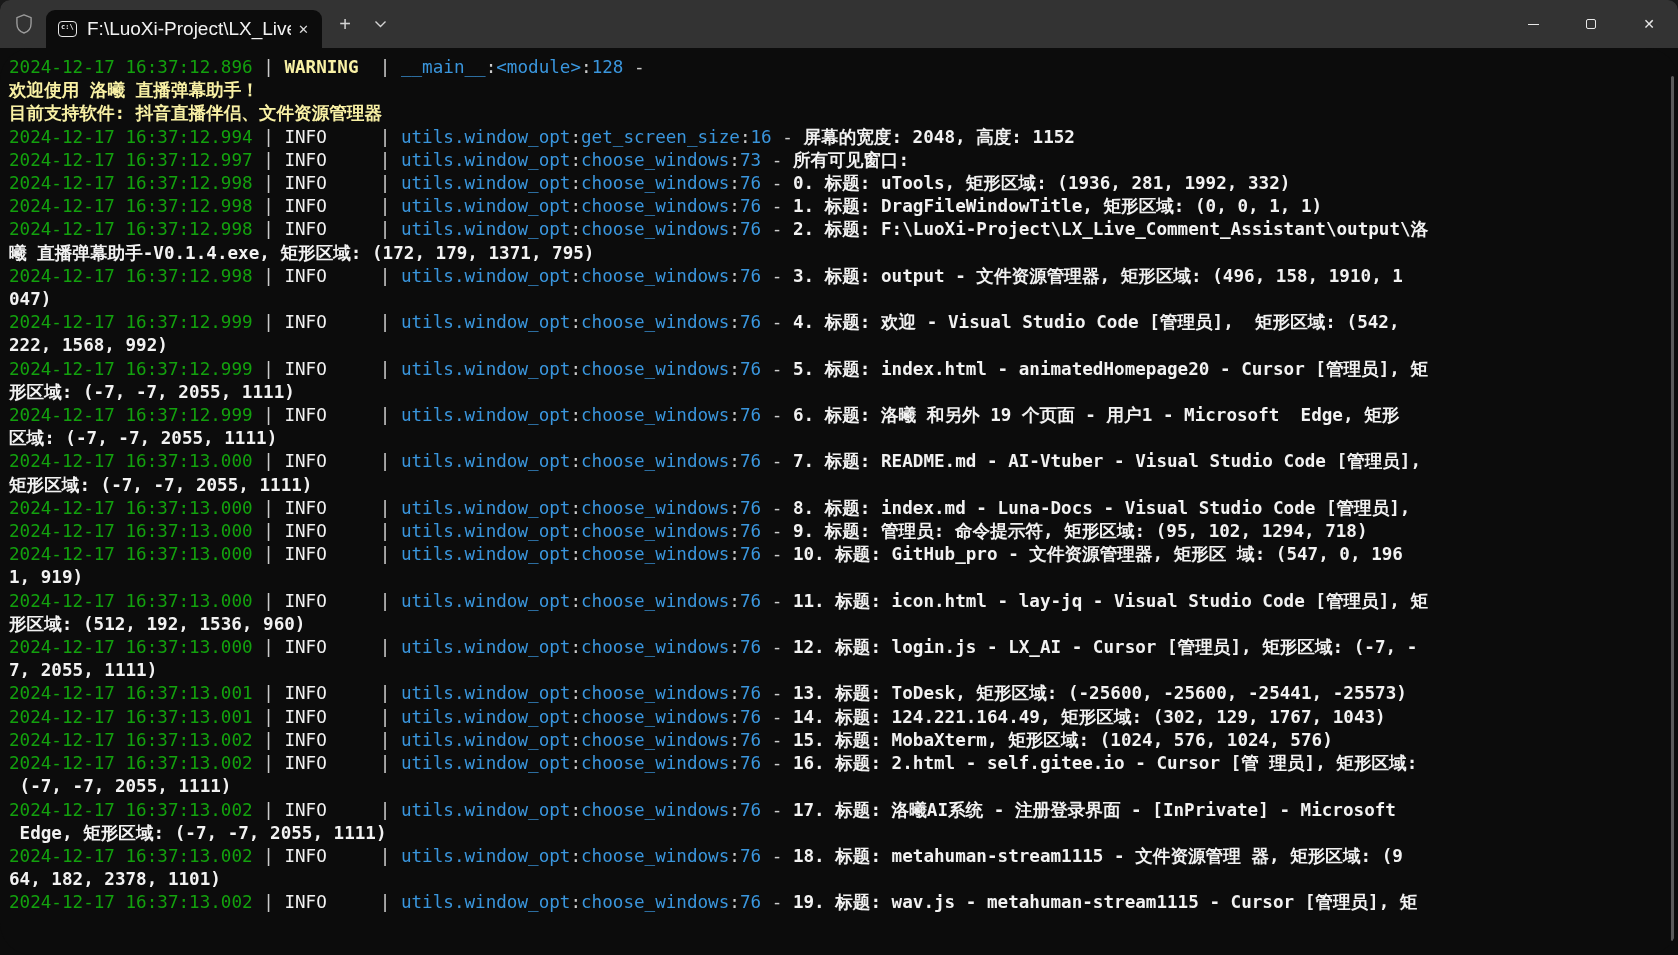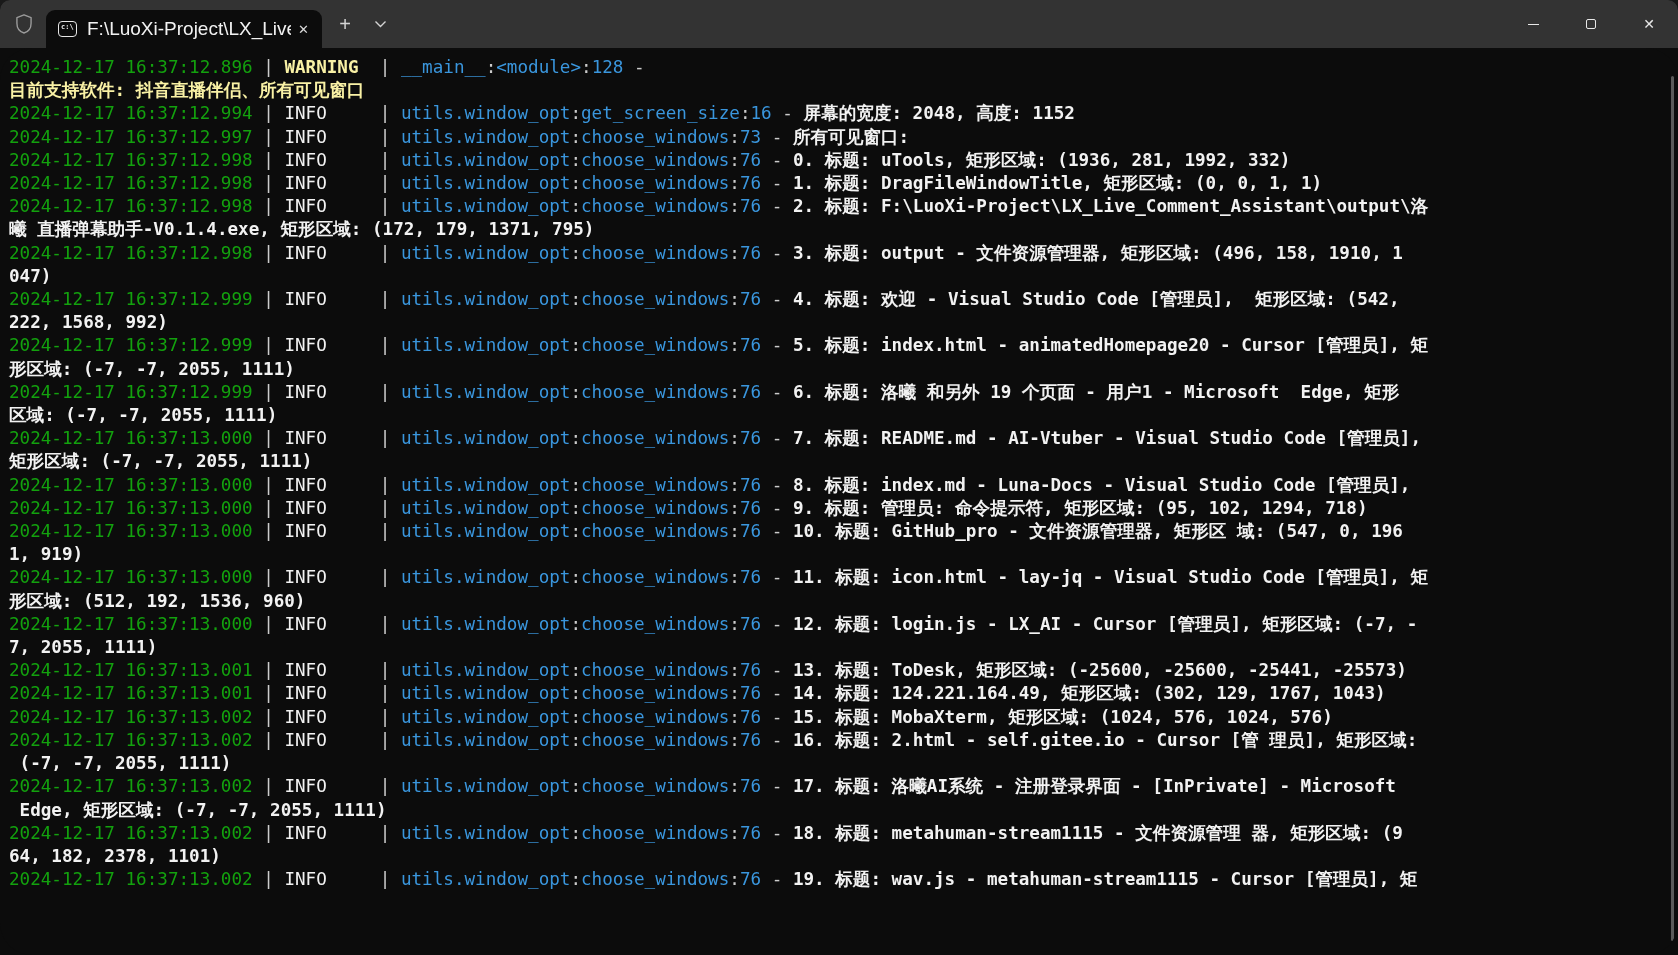--- a/index.html
+++ b/index.html
@@ -128,21 +128,22 @@
       <div class="cap-btn">
         <span class="max-box"></span>
       </div>
       <div class="cap-btn cap-close">✕</div>
     </div>
   </div>
 
   <div class="term">
     <div class="lines">
         <div class="line"><span class="seg-green">2024-12-17 16:37:12.896</span><span class="seg-dim"> | </span><span class="seg-warn">WARNING </span><span class="seg-dim"> | </span><span class="seg-cyan">__main__</span><span class="seg-dim">:</span><span class="seg-cyan">&lt;module&gt;</span><span class="seg-dim">:</span><span class="seg-cyan">128</span><span class="seg-dim"> - </span></div>
-        <div class="line"><span class="seg-warn">目前支持软件: 抖音直播伴侣、所有可见窗口</span></div>
+        <div class="line"><span class="seg-warn">欢迎使用 洛曦 直播弹幕助手！</span></div>
+        <div class="line"><span class="seg-warn">目前支持软件: 抖音直播伴侣、文件资源管理器</span></div>
         <div class="line"><span class="seg-green">2024-12-17 16:37:12.994</span><span class="seg-dim"> | </span><span class="seg-info">INFO    </span><span class="seg-dim"> | </span><span class="seg-cyan">utils.window_opt</span><span class="seg-dim">:</span><span class="seg-cyan">get_screen_size</span><span class="seg-dim">:</span><span class="seg-cyan">16</span><span class="seg-dim"> - </span><span class="seg-msg">屏幕的宽度: 2048, 高度: 1152</span></div>
         <div class="line"><span class="seg-green">2024-12-17 16:37:12.997</span><span class="seg-dim"> | </span><span class="seg-info">INFO    </span><span class="seg-dim"> | </span><span class="seg-cyan">utils.window_opt</span><span class="seg-dim">:</span><span class="seg-cyan">choose_windows</span><span class="seg-dim">:</span><span class="seg-cyan">73</span><span class="seg-dim"> - </span><span class="seg-msg">所有可见窗口:</span></div>
         <div class="line"><span class="seg-green">2024-12-17 16:37:12.998</span><span class="seg-dim"> | </span><span class="seg-info">INFO    </span><span class="seg-dim"> | </span><span class="seg-cyan">utils.window_opt</span><span class="seg-dim">:</span><span class="seg-cyan">choose_windows</span><span class="seg-dim">:</span><span class="seg-cyan">76</span><span class="seg-dim"> - </span><span class="seg-msg">0. 标题: uTools, 矩形区域: (1936, 281, 1992, 332)</span></div>
         <div class="line"><span class="seg-green">2024-12-17 16:37:12.998</span><span class="seg-dim"> | </span><span class="seg-info">INFO    </span><span class="seg-dim"> | </span><span class="seg-cyan">utils.window_opt</span><span class="seg-dim">:</span><span class="seg-cyan">choose_windows</span><span class="seg-dim">:</span><span class="seg-cyan">76</span><span class="seg-dim"> - </span><span class="seg-msg">1. 标题: DragFileWindowTitle, 矩形区域: (0, 0, 1, 1)</span></div>
         <div class="line"><span class="seg-green">2024-12-17 16:37:12.998</span><span class="seg-dim"> | </span><span class="seg-info">INFO    </span><span class="seg-dim"> | </span><span class="seg-cyan">utils.window_opt</span><span class="seg-dim">:</span><span class="seg-cyan">choose_windows</span><span class="seg-dim">:</span><span class="seg-cyan">76</span><span class="seg-dim"> - </span><span class="seg-msg">2. 标题: F:\LuoXi-Project\LX_Live_Comment_Assistant\output\洛</span></div>
         <div class="line"><span class="seg-msg">曦 直播弹幕助手-V0.1.4.exe, 矩形区域: (172, 179, 1371, 795)</span></div>
         <div class="line"><span class="seg-green">2024-12-17 16:37:12.998</span><span class="seg-dim"> | </span><span class="seg-info">INFO    </span><span class="seg-dim"> | </span><span class="seg-cyan">utils.window_opt</span><span class="seg-dim">:</span><span class="seg-cyan">choose_windows</span><span class="seg-dim">:</span><span class="seg-cyan">76</span><span class="seg-dim"> - </span><span class="seg-msg">3. 标题: output - 文件资源管理器, 矩形区域: (496, 158, 1910, 1</span></div>
         <div class="line"><span class="seg-msg">047)</span></div>
         <div class="line"><span class="seg-green">2024-12-17 16:37:12.999</span><span class="seg-dim"> | </span><span class="seg-info">INFO    </span><span class="seg-dim"> | </span><span class="seg-cyan">utils.window_opt</span><span class="seg-dim">:</span><span class="seg-cyan">choose_windows</span><span class="seg-dim">:</span><span class="seg-cyan">76</span><span class="seg-dim"> - </span><span class="seg-msg">4. 标题: 欢迎 - Visual Studio Code [管理员],  矩形区域: (542,</span></div>
         <div class="line"><span class="seg-msg">222, 1568, 992)</span></div>

